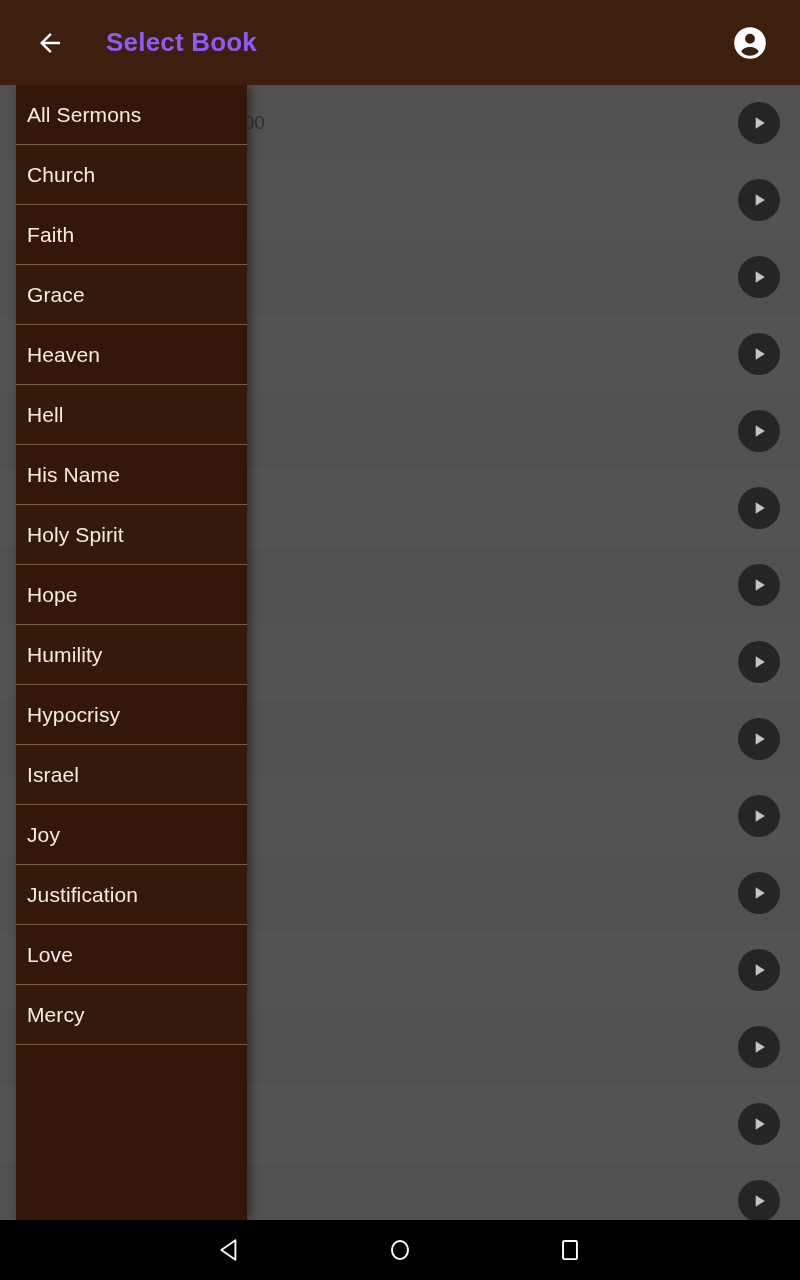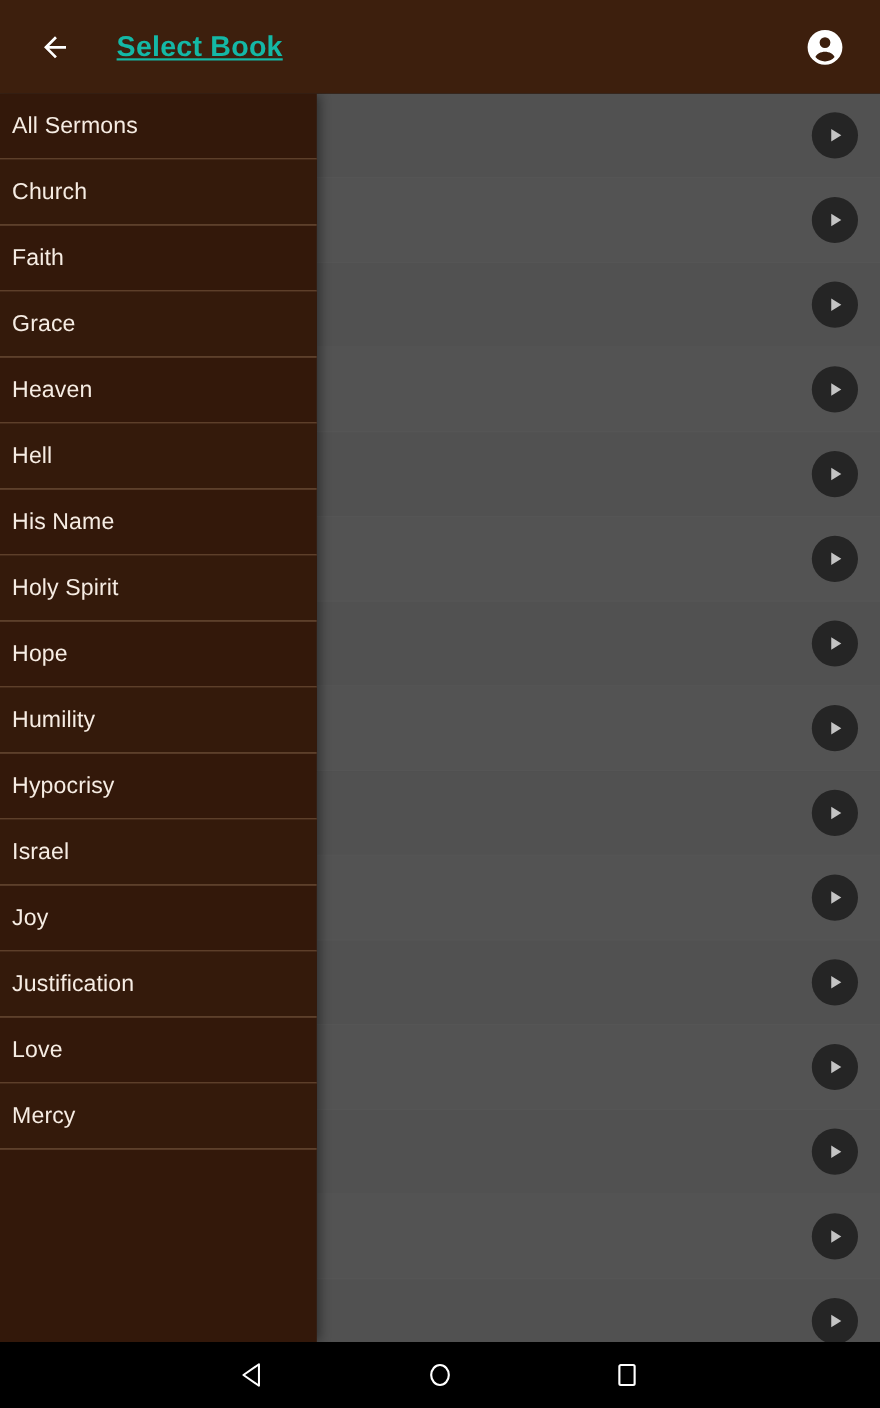--- a/index.html
+++ b/index.html
@@ -42,28 +42,28 @@
   }
 
   
   #appbar {
     position:absolute; left:0; top:0; width:800px; height:85px;
     background:#3d1f0d; display:flex; align-items:center; padding:0 24px;
     z-index:30;
   }
   #back-arrow { width:52px; height:52px; display:flex; align-items:center; justify-content:center; cursor:pointer; }
   #appbar-title {
-    font-size:26px; font-weight:bold; color:#14b8a6; letter-spacing:.2px;
-    margin-left:30px; flex:1;text-decoration:underline;
+    font-size:26px; font-weight:bold; color:#8b5cf6; letter-spacing:.2px;
+    margin-left:30px; flex:1;
   }
   #account-icon { width:52px; height:52px; display:flex; align-items:center; justify-content:center; cursor:pointer; }
 
   
   #drawer {
-    position:absolute; left:0; top:85px; width:288px; height:1135px;
+    position:absolute; left:16px; top:85px; width:231px; height:1135px;
     background:#33180a; z-index:20; overflow:hidden;
     box-shadow:3px 0 10px rgba(0,0,0,.45);
   }
   .drawer-item {
     height:60px; display:flex; align-items:center;
     padding-left:11px;
     border-bottom:1px solid #7a5a42;
     cursor:pointer;
   }
   .drawer-item:nth-child(even){ background:#341a0b; }

